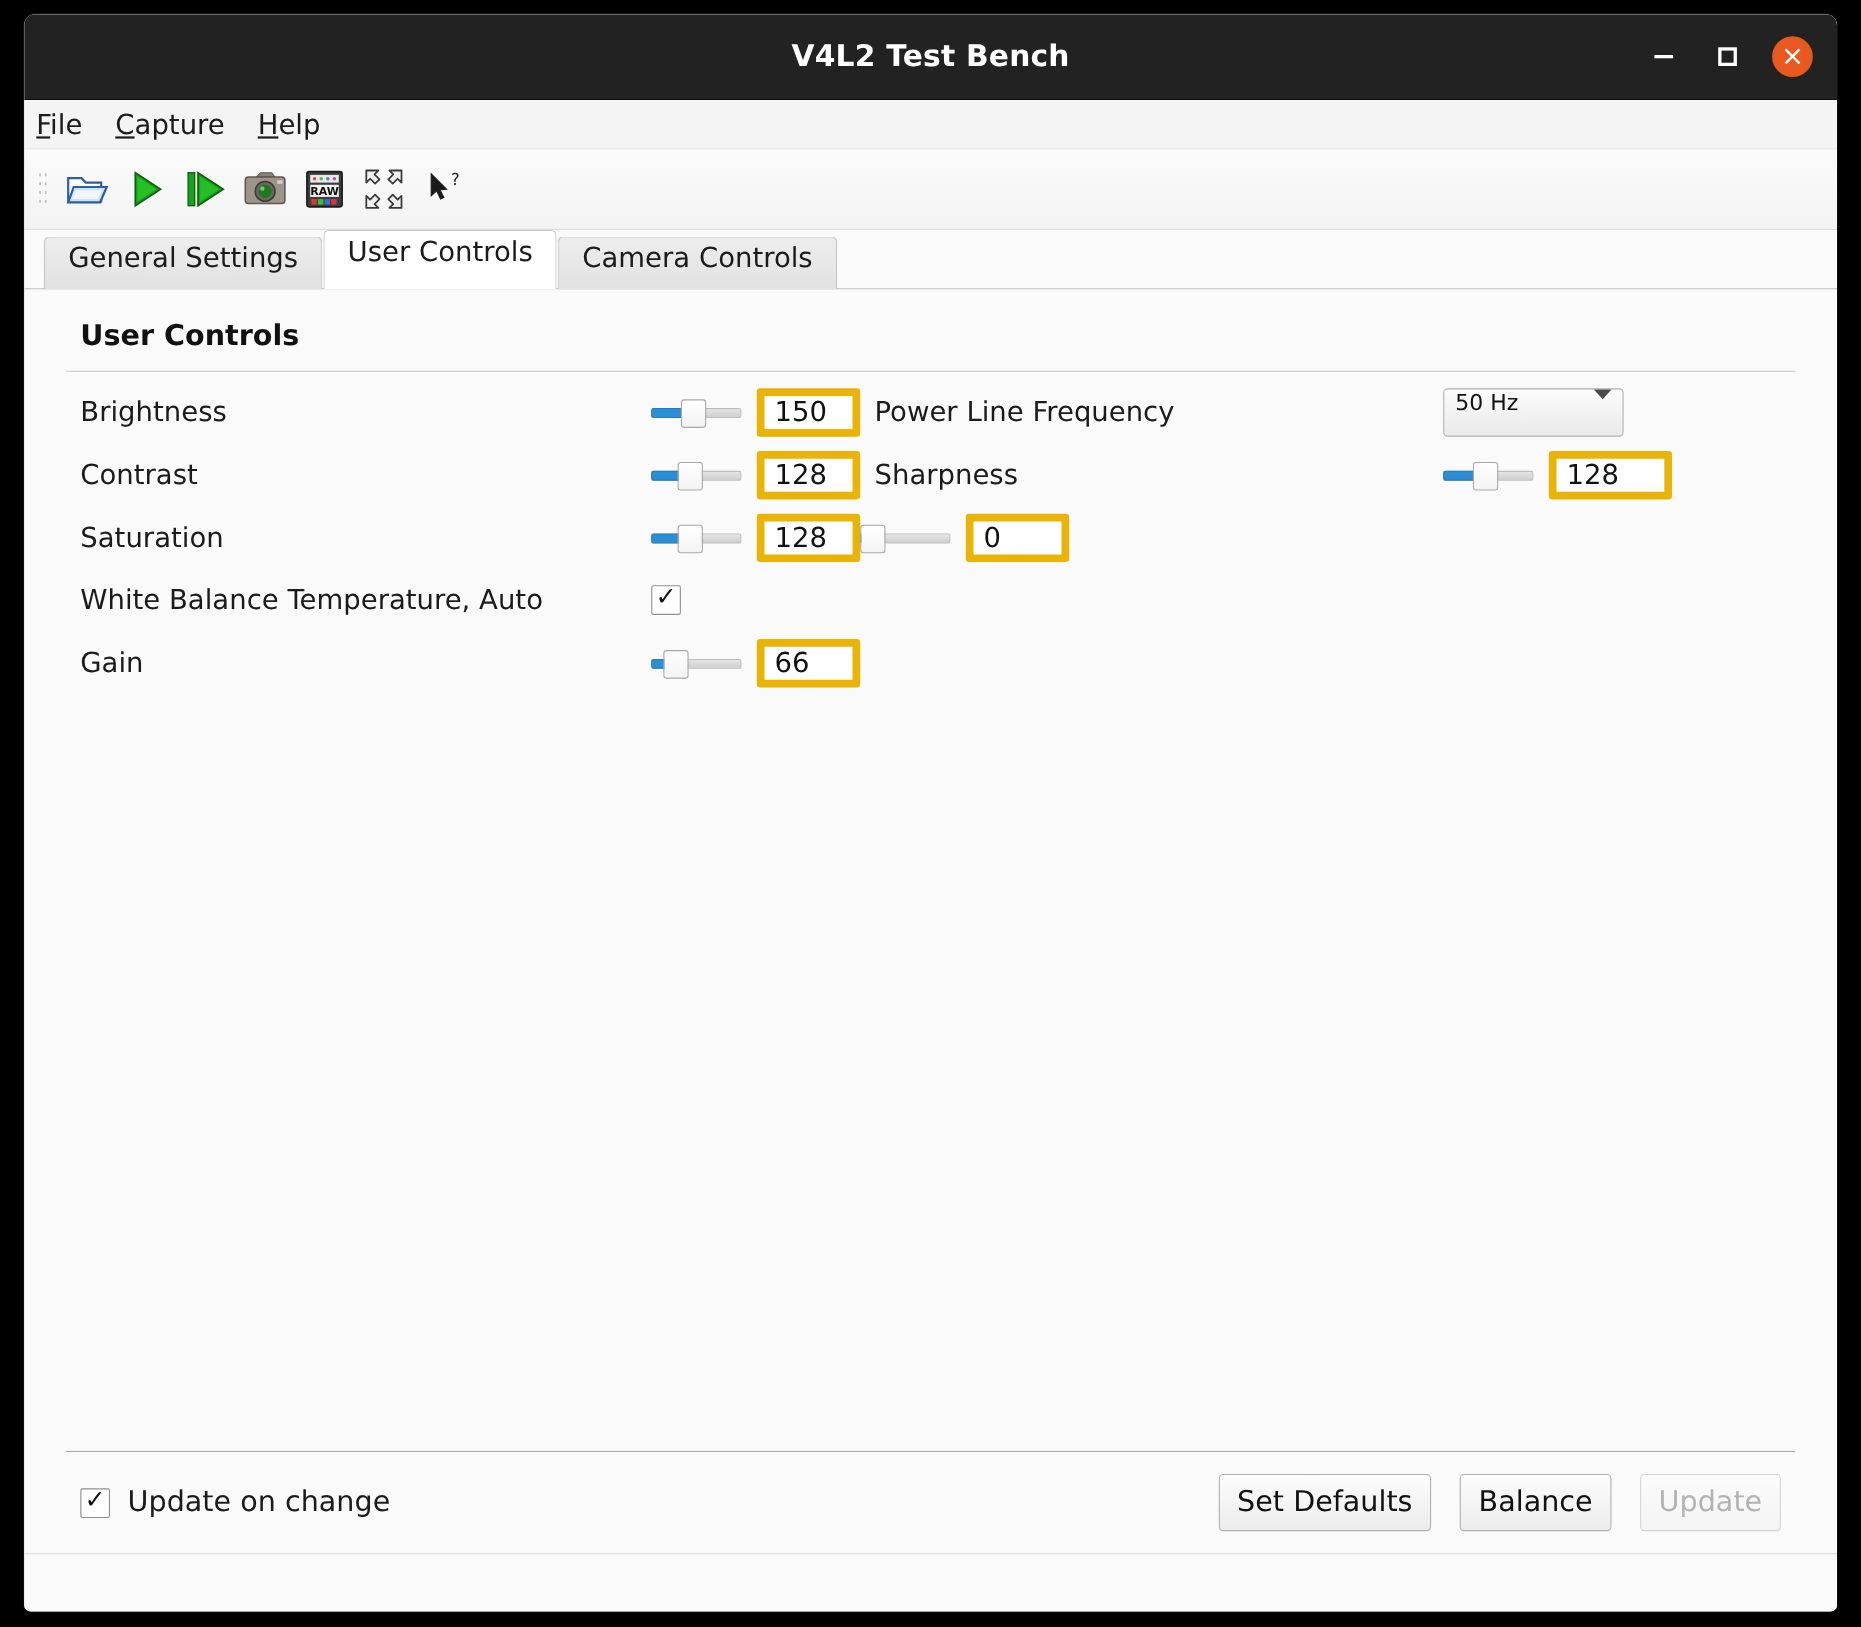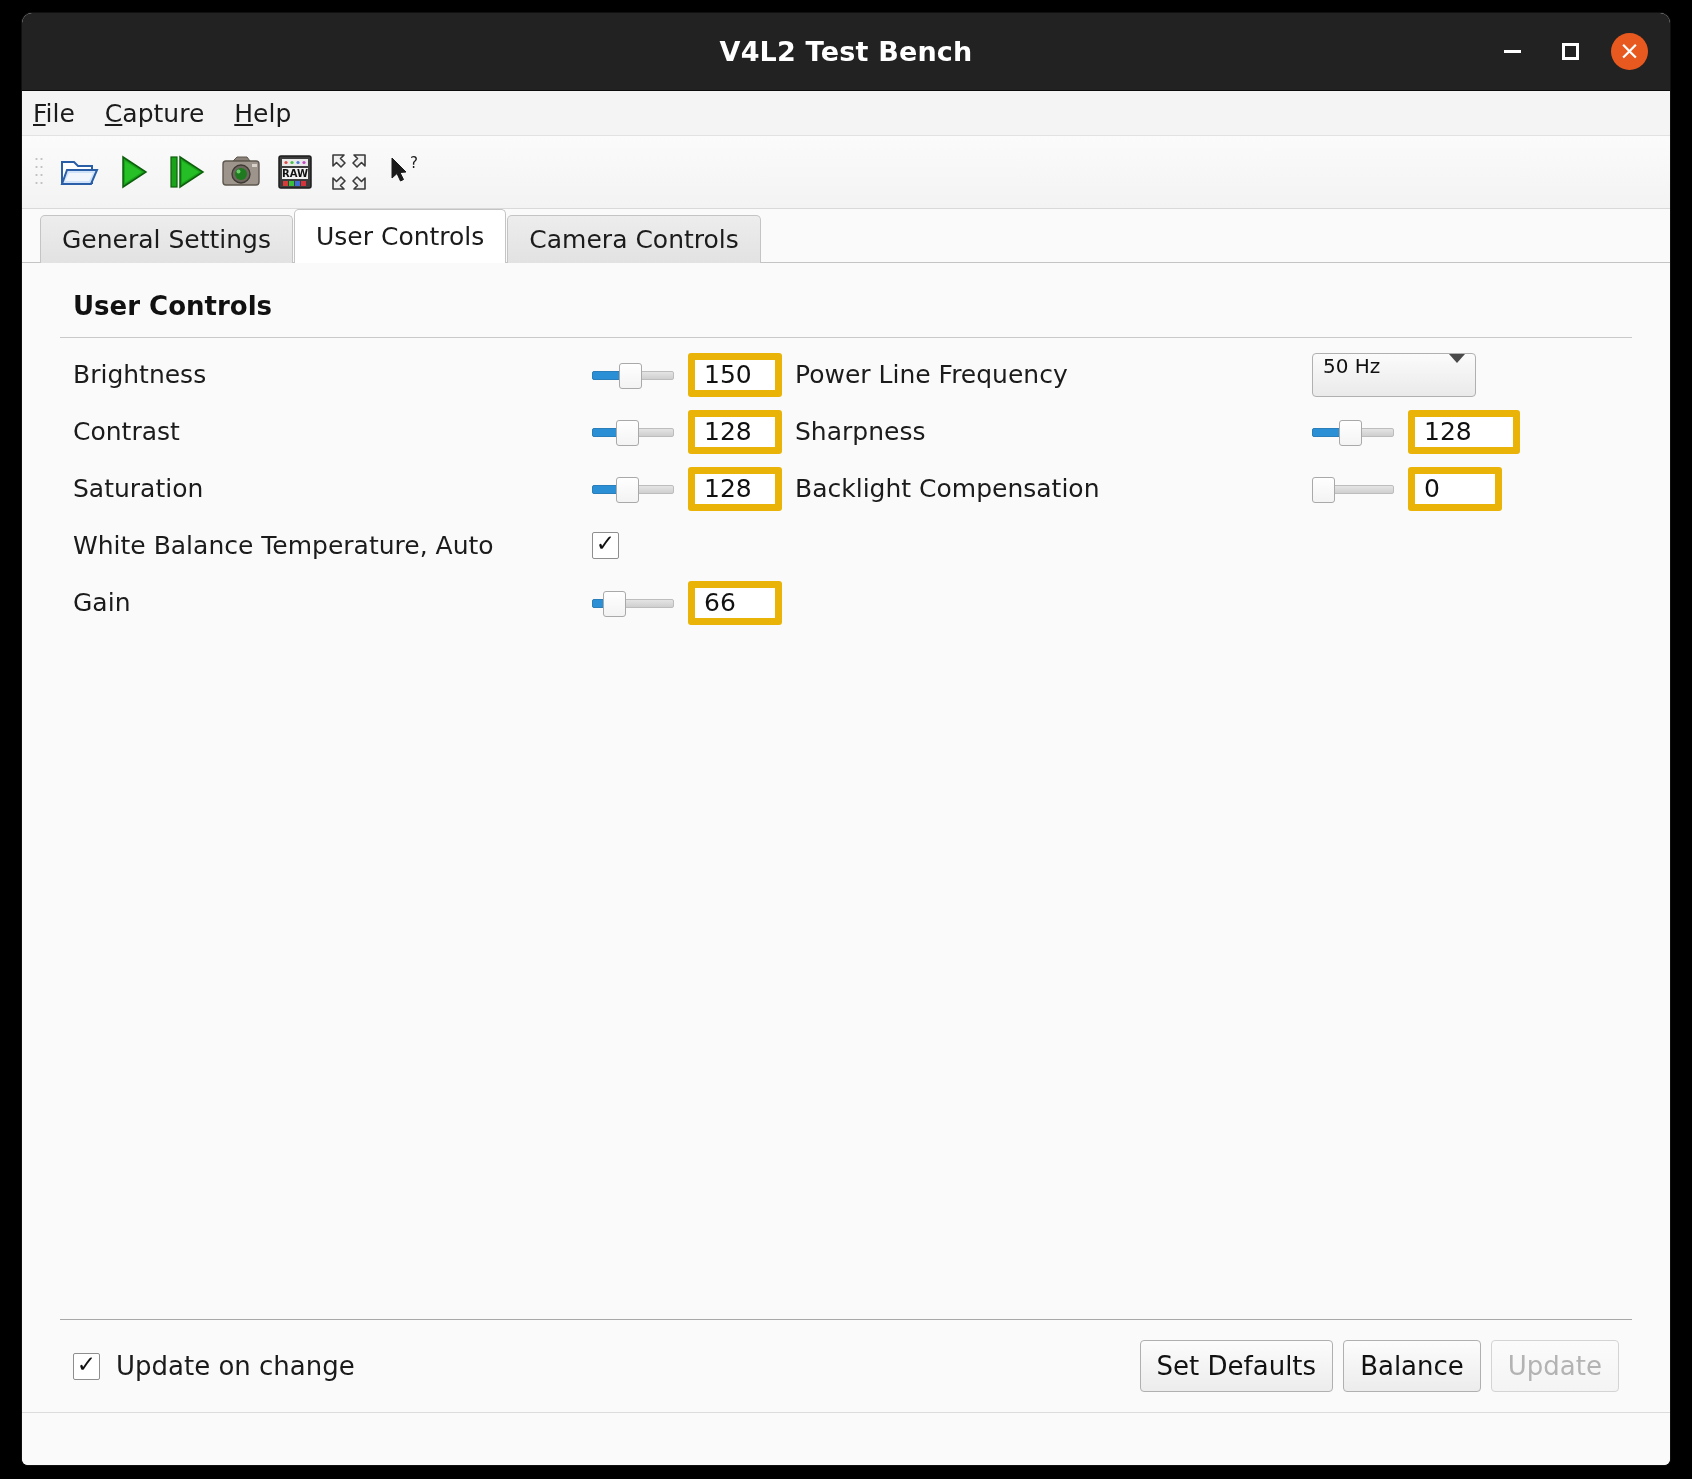--- a/index.html
+++ b/index.html
@@ -151,22 +151,22 @@
   .tabstrip::after {
     content: "";
     position: absolute;
     left: 0; right: 0; bottom: 0;
     height: 1px;
     background: #c4c4c4;
   }
   .tab {
     height: 48px;
     display: flex;
-    align-items: center;
-    padding: 16px 21px;
+    align-items: flex-start;
+    padding: 4px 21px;
     font-size: 25px;
     color: #1b1b1b;
     background: linear-gradient(#ededed, #e2e2e2);
     border: 1px solid #c4c4c4;
     border-bottom: none;
     border-radius: 5px 5px 0 0;
     margin-right: 1px;
     position: relative;
     z-index: 1;
     box-sizing: border-box;
@@ -366,21 +366,21 @@
   }
   .upd-chk {
     display: flex;
     align-items: center;
     gap: 16px;
   }
   .upd-chk .lbl {
     font-size: 26px;
     color: #1b1b1b;
   }
-  .btn-row { display: flex; gap: 10px; }
+  .btn-row { display: flex; gap: 26px; }
   .btn {
     height: 52px;
     padding: 0 16px;
     background: linear-gradient(#fcfcfc, #ececec);
     border: 1px solid #b0b0b0;
     border-radius: 4px;
     font-size: 26px;
     color: #111111;
     display: flex;
     align-items: center;
@@ -590,21 +590,20 @@
             <div class="slider">
               <div class="groove"></div>
               <div class="fill" style="width:30px"></div>
               <div class="handle" style="left:27px"></div>
             </div>
             <div class="spin wide">128</div>
           </div>
         </div>
 
         <div class="row">
-          <div class="ctl-label">Backlight Compensation</div>
           <div class="right-ctl">
             <div class="slider">
               <div class="groove"></div>
               <div class="fill" style="width:0px"></div>
               <div class="handle" style="left:0px"></div>
             </div>
             <div class="spin">0</div>
           </div>
         </div>
 

